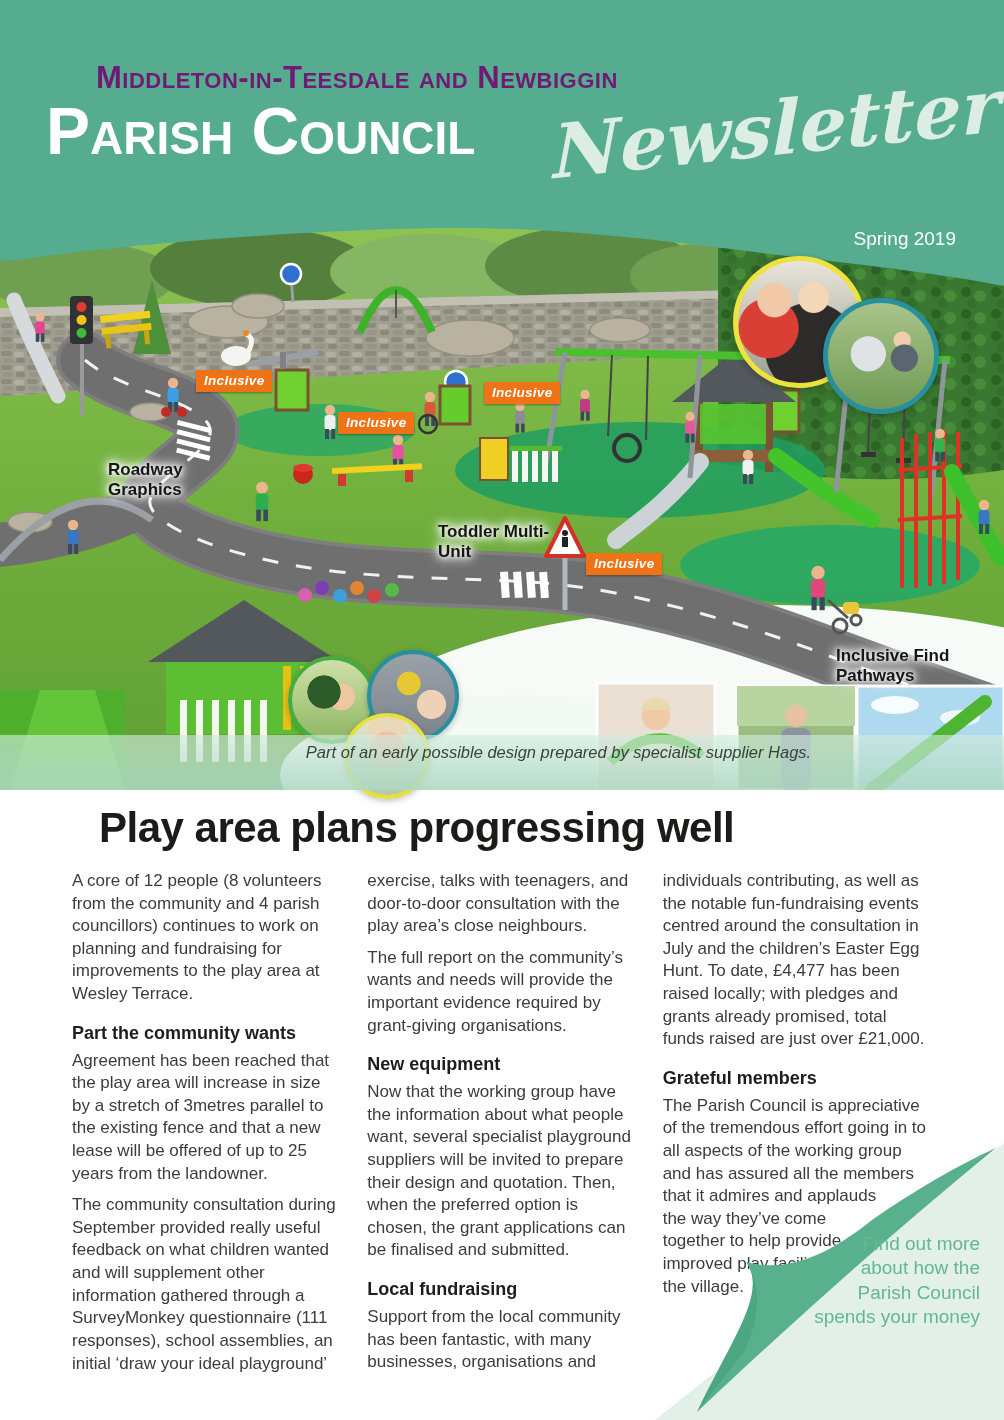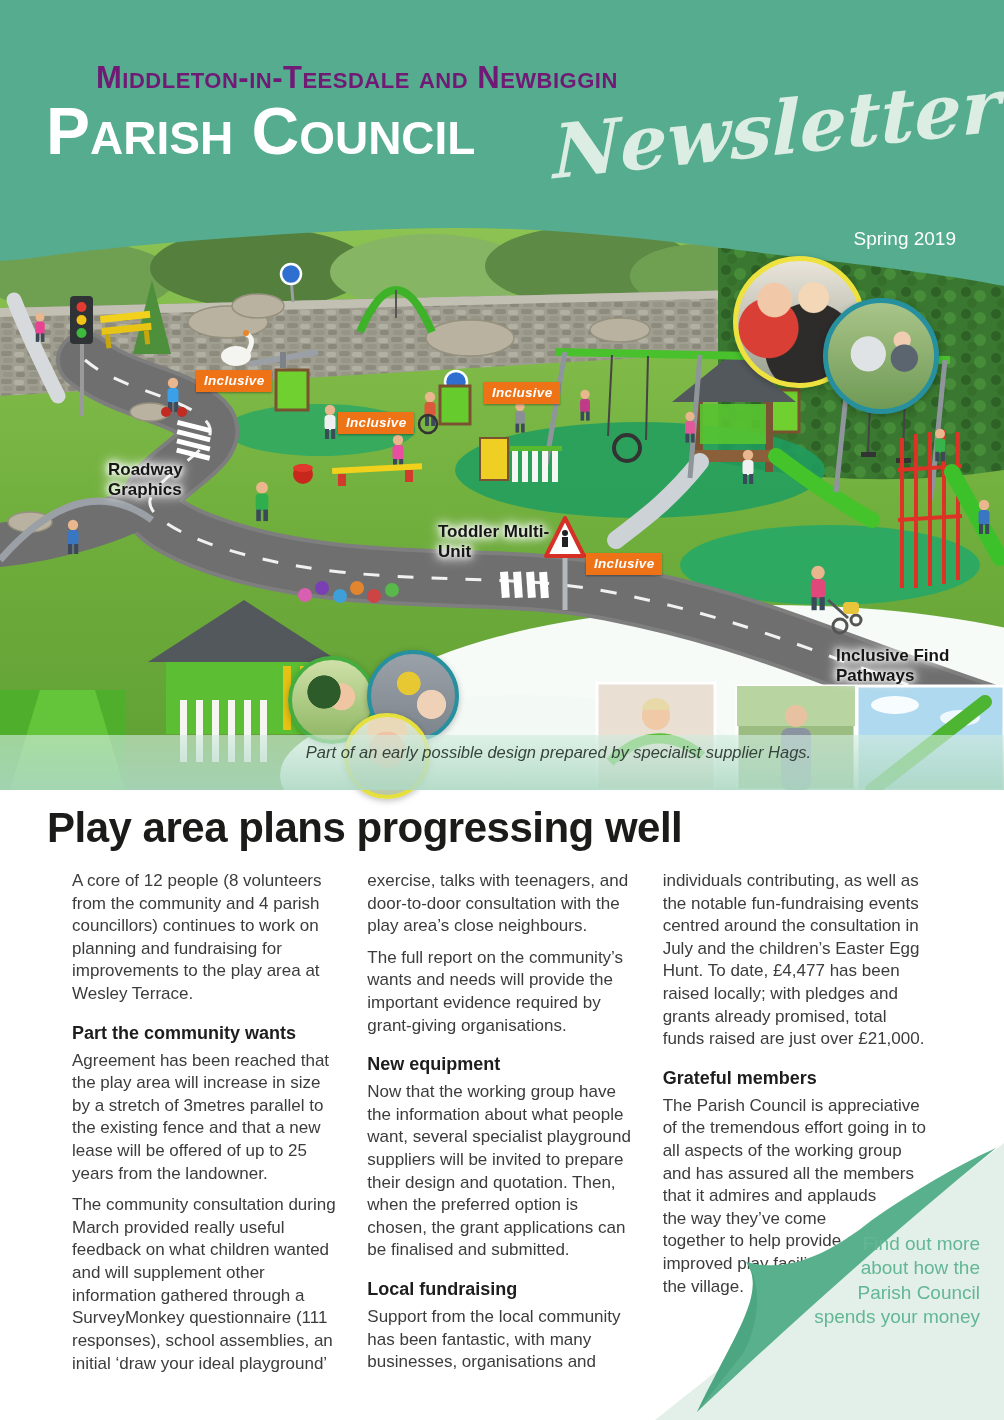--- a/index.html
+++ b/index.html
@@ -63,21 +63,21 @@
   .badge.b3{left:484px;top:382px;}
   .badge.b4{left:586px;top:553px;}
 
   .caption{position:absolute;left:0;top:735px;width:1004px;height:55px;
     background:linear-gradient(180deg, rgba(210,236,223,.62), rgba(173,216,195,.88));
     color:#36433b;font-style:italic;font-size:16.5px;line-height:1.35;
     padding:6px 0 0 113px;box-sizing:border-box;text-align:center;}
 
   
   .article{position:absolute;left:0;top:790px;width:1004px;height:630px;}
-  .headline{margin:14px 0 10px;padding:0 47px;font-size:42px;font-weight:bold;
+  .headline{margin:14px 0 10px;padding:0 99px;font-size:42px;font-weight:bold;
     letter-spacing:-.5px;color:#1b1b19;}
   .cols{display:flex;gap:28px;padding:4px 74px 0 72px;}
   .col{flex:1;min-width:0;color:#3c3c3c;font-size:17px;line-height:1.33;}
   .col p{margin:4px 0 9px;}
   .col h3{margin:16px 0 3px;font-size:18px;color:#1d1d1d;}
   .curl-float{float:right;width:250px;height:340px;
     shape-outside:polygon(100% 24%, 100% 100%, 14% 100%);}
 
   
   .curl-svg{position:absolute;left:0;top:0;width:1004px;height:1420px;pointer-events:none;}
@@ -408,21 +408,21 @@
   </div>
 
   <div class="article">
     <h1 class="headline">Play area plans progressing well</h1>
 
     <div class="cols">
       <div class="col">
         <p>A core of 12 people (8 volunteers from the community and 4 parish councillors) continues to work on planning and fundraising for improvements to the play area at Wesley Terrace.</p>
         <h3>Part the community wants</h3>
         <p>Agreement has been reached that the play area will increase in size by a stretch of 3metres parallel to the existing fence and that a new lease will be offered of up to 25 years from the landowner.</p>
-        <p>The community consultation during March provided really useful feedback on what children wanted and will supplement other information gathered through a SurveyMonkey questionnaire (111 responses), school assemblies, an initial ‘draw your ideal playground’</p>
+        <p>The community consultation during September provided really useful feedback on what children wanted and will supplement other information gathered through a SurveyMonkey questionnaire (111 responses), school assemblies, an initial ‘draw your ideal playground’</p>
       </div>
 
       <div class="col">
         <p>exercise, talks with teenagers, and door-to-door consultation with the play area’s close neighbours.</p>
         <p>The full report on the community’s wants and needs will provide the important evidence required by grant-giving organisations.</p>
         <h3>New equipment</h3>
         <p>Now that the working group have the information about what people want, several specialist playground suppliers will be invited to prepare their design and quotation. Then, when the preferred option is chosen, the grant applications can be finalised and submitted.</p>
         <h3>Local fundraising</h3>
         <p>Support from the local community has been fantastic, with many businesses, organisations and</p>
       </div>

